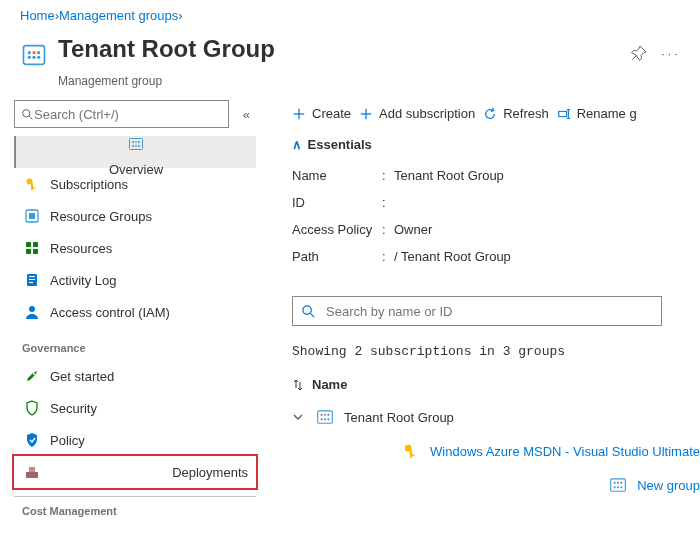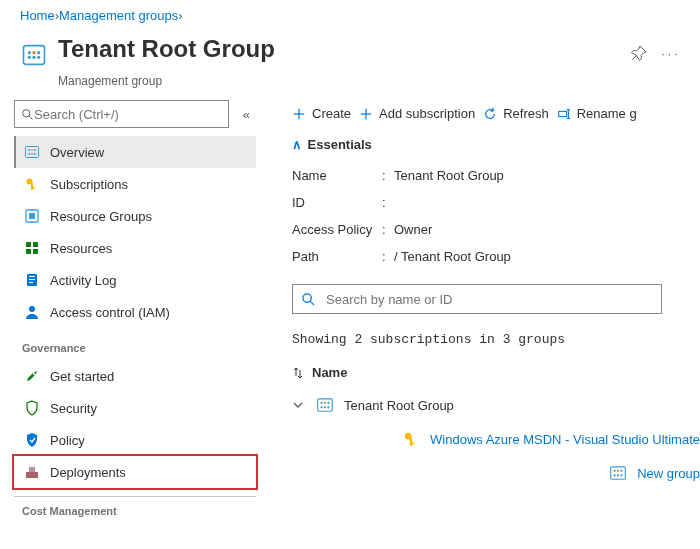--- a/index.html
+++ b/index.html
@@ -19,37 +19,37 @@
 .layout { display: flex; height: calc(549px - 78px); }
 .sidebar { width: 262px; border-right: none; padding: 0 6px 0 14px; }
 .content { flex: 1; padding: 0 0 0 30px; }
 
 .search-row { display: flex; align-items: center; gap: 8px; margin-bottom: 8px; }
 .search-box { flex: 1; display: flex; align-items: center; border: 1px solid #8a8886; height: 28px; padding: 0 6px; }
 .search-box input { border: none; outline: none; width: 100%; font-size: 13px; background: transparent; }
 .collapse-btn { color: #605e5c; cursor: pointer; font-size: 13px; padding: 0 6px; }
 
 .nav-item { display: flex; align-items: center; height: 32px; padding: 0 8px; cursor: pointer; font-size: 13px; color: #323130; gap: 10px; border-left: 2px solid transparent; }
-.nav-item.active { background: #edebe9; border-left: 2px solid #888; }
+.nav-item.active { background: #edebe9; border-left: 2px solid #888; flex-direction: column; }
 .nav-item .ic { width: 16px; height: 16px; display: flex; align-items: center; justify-content: center; }
-.nav-item.highlight { outline: 2px solid #d13438; outline-offset: 0; }
+.nav-item.highlight { outline: 2px solid #d13438; outline-offset: 0; justify-content: space-between; }
 .nav-header { font-weight: 600; font-size: 11px; padding: 14px 8px 6px 8px; color: #737373; }
 .nav-header.cost { border-top: 1px solid #c8c6c4; margin-top: 8px; padding-top: 8px; }
 
 .toolbar { display: flex; align-items: center; gap: 8px; padding: 6px 0 12px 0; color: #323130; }
 .tool-btn { display: flex; align-items: center; gap: 6px; cursor: pointer; }
 .tool-btn svg { width: 14px; height: 14px; }
 
 .essentials-hd { display: flex; align-items: center; gap: 6px; font-size: 13px; font-weight: 600; color: #323130; padding: 4px 0 10px 0; cursor: pointer;}
 .essentials-row { display: flex; padding: 6px 0; font-size: 13px; }
 .essentials-row .lbl { width: 90px; color: #323130; }
 .essentials-row .colon { width: 12px; }
 .essentials-row .val { color: #323130; }
 
-.filter-row { margin-top: 14px; }
+.filter-row { margin-top: 26px; }
 .filter-box { display: flex; align-items: center; border: 1px solid #8a8886; height: 30px; padding: 0 8px; width: 370px; }
 .filter-box input { border: none; outline: none; width: 100%; font-size: 13px; background: transparent; padding-left: 10px;}
 .summary { padding: 18px 0 10px 0; font-size: 13px; font-family: Liberation Mono, monospace; }
 
 .tree-header { display: flex; align-items: center; gap: 8px; padding: 8px 0; font-weight: 600; cursor: pointer; }
 .tree-row { display: flex; align-items: center; gap: 10px; padding: 8px 0; }
 .tree-row.indent1 { padding-left: 0; }
 .tree-row.indent2 { padding-left: 46px; justify-content: flex-end; }
 .tree-row .chev { width: 14px; color: #605e5c; cursor:pointer;}
 .blue-link { color: #0078d4; cursor: pointer; }

